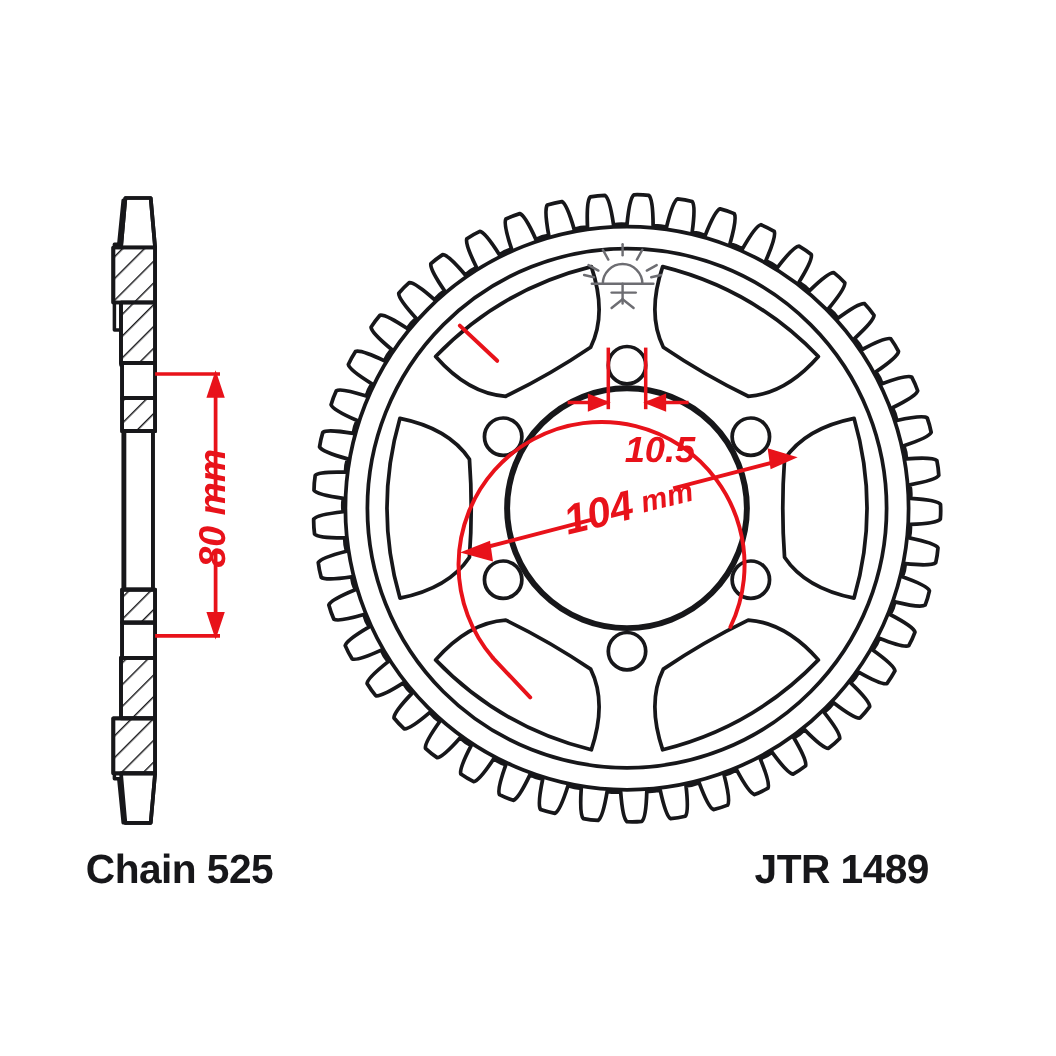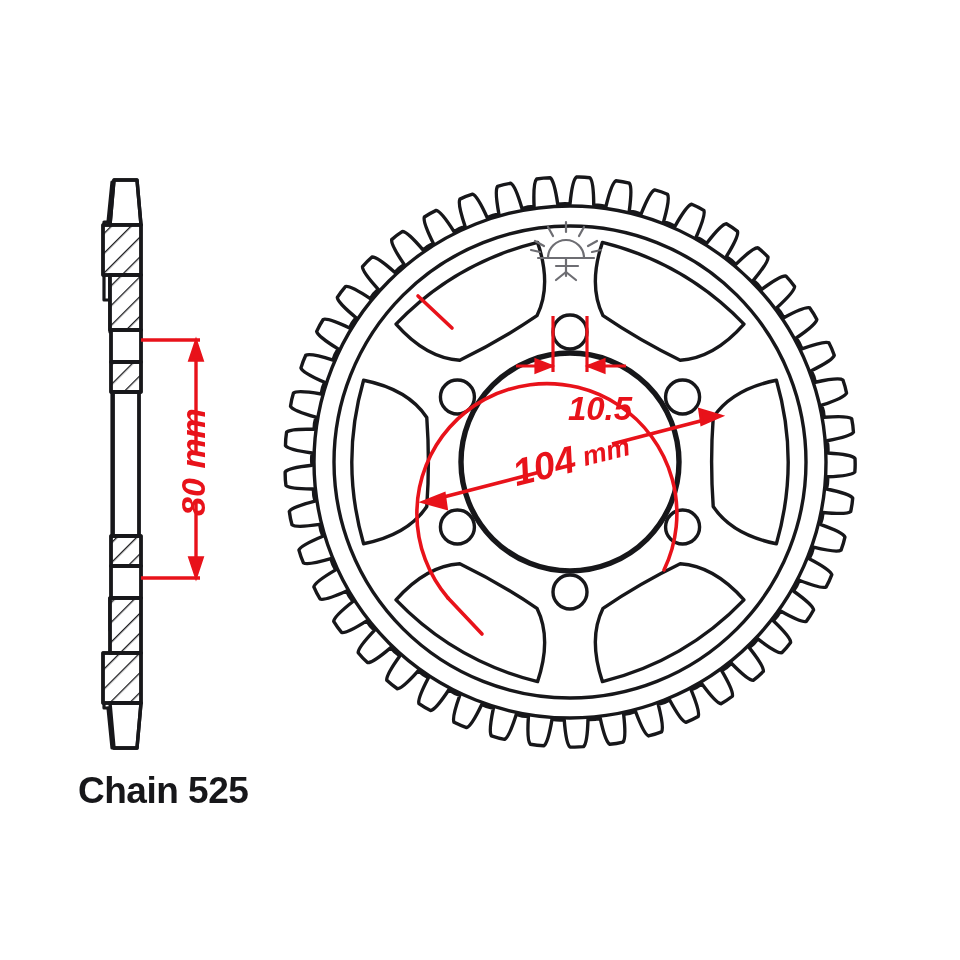--- a/index.html
+++ b/index.html
@@ -219,15 +219,16 @@
       <polygon points="589,366 604,360 604,372"></polygon>
     </g>
     <g>
       <text x="600" y="396" text-anchor="middle" dominant-baseline="hanging" font-family="Liberation Sans, sans-serif" font-style="italic" font-weight="bold" font-size="33" fill="#e8121a">10.5</text>
     </g>
 
   </svg>
 
   <div class="labels">
     <div class="caption" id="caption-chain">Chain 525</div>
+    <div class="caption" id="caption-part">JTR 1489</div>
   </div>
 
 </div>
 
 </body></html>

